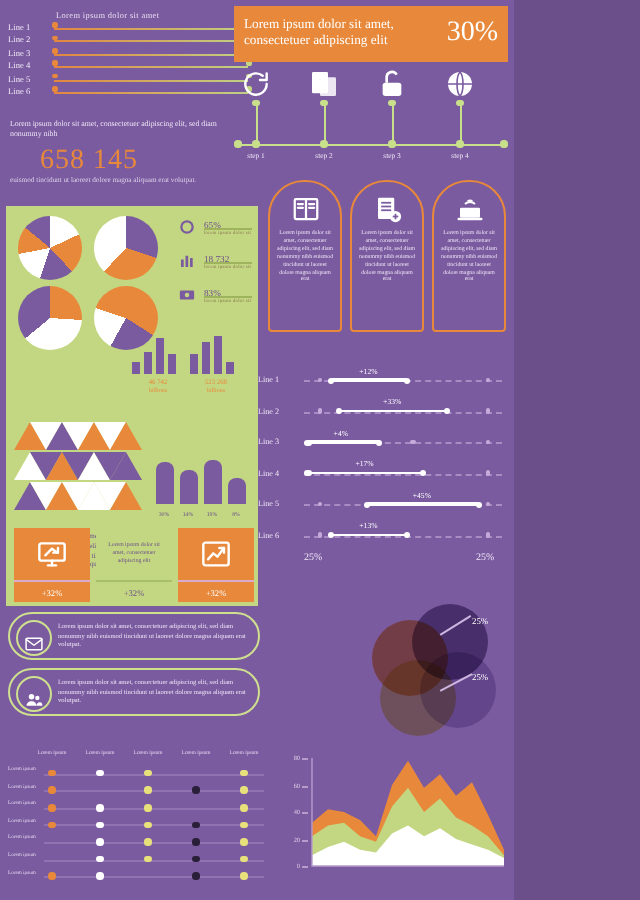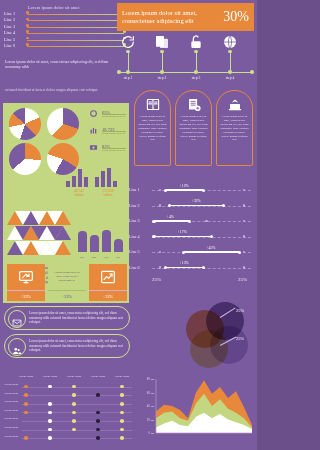--- a/index.html
+++ b/index.html
@@ -201,20 +201,21 @@
         </svg></div>
       <div class="step-stem" style="left: 113px;"></div>
       <div class="step-node" style="left: 111.3px;"></div>
       <div class="rail-dot" style="left: 111.2px;"></div>
       <div class="step-lbl" style="left: 101px;">step 4</div>
       <div class="rail-dot" style="left: 133px;"></div>
       <div class="rail-dot" style="left: 0px;"></div>
     </div>
 
   <div class="abs" id="bn-top">Lorem ipsum dolor sit amet, consectetuer adipiscing elit, sed diam nonummy nibh</div>
+  <div class="abs" id="bn-num">658 145</div>
   <div class="abs" id="bn-bot">euismod tincidunt ut laoreet dolore magna aliquam erat volutpat.</div>
 
   <div class="abs" id="green">
     <div class="abs" id="green-copy">Lorem ipsum dolor sit amet, consectetuer adipiscing elit, sed diam nonummy nibh euismod tincidunt ut laoreet dolore magna aliquam erat</div>
   <div class="pie" style="left: 6px; top: 5px; width: 32px; height: 32px; background: conic-gradient(rgb(255, 255, 255) 0deg, rgb(255, 255, 255) 18%, rgb(232, 136, 58) 18%, rgb(232, 136, 58) 38%, rgb(123, 91, 160) 38%, rgb(123, 91, 160) 55%, rgb(255, 255, 255) 55%, rgb(255, 255, 255) 72%, rgb(232, 136, 58) 72%, rgb(232, 136, 58) 86%, rgb(123, 91, 160) 86%, rgb(123, 91, 160) 100%);"></div>
       <div class="pie" style="left: 44px; top: 5px; width: 32px; height: 32px; background: conic-gradient(rgb(123, 91, 160) 0deg, rgb(123, 91, 160) 30%, rgb(232, 136, 58) 30%, rgb(232, 136, 58) 62%, rgb(255, 255, 255) 62%, rgb(255, 255, 255) 100%);"></div>
       <div class="pie" style="left: 6px; top: 40px; width: 32px; height: 32px; background: conic-gradient(rgb(232, 136, 58) 0deg, rgb(232, 136, 58) 26%, rgb(255, 255, 255) 26%, rgb(255, 255, 255) 64%, rgb(123, 91, 160) 64%, rgb(123, 91, 160) 100%);"></div>
       <div class="pie" style="left: 44px; top: 40px; width: 32px; height: 32px; background: conic-gradient(rgb(232, 136, 58) 0deg, rgb(232, 136, 58) 34%, rgb(123, 91, 160) 34%, rgb(123, 91, 160) 58%, rgb(255, 255, 255) 58%, rgb(255, 255, 255) 80%, rgb(232, 136, 58) 80%, rgb(232, 136, 58) 100%);"></div>
       <div class="pie-stat" style="left: 85px; top: 6px; width: 40px; height: 14px;">
         <div class="badge">

